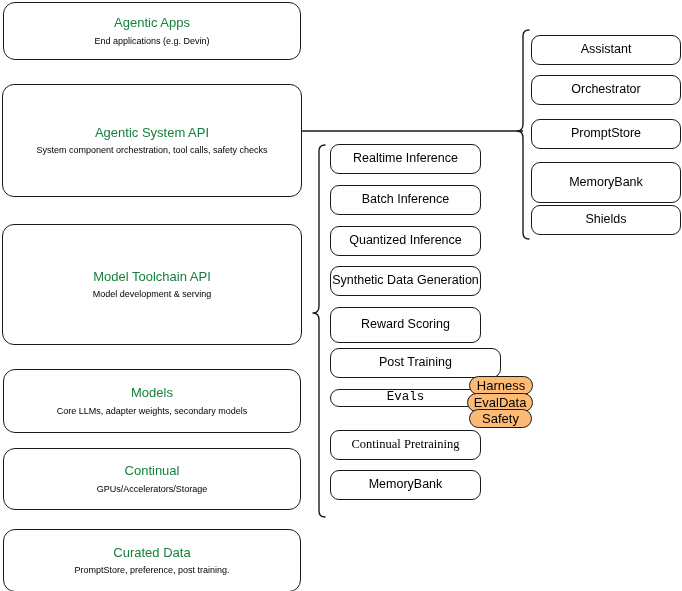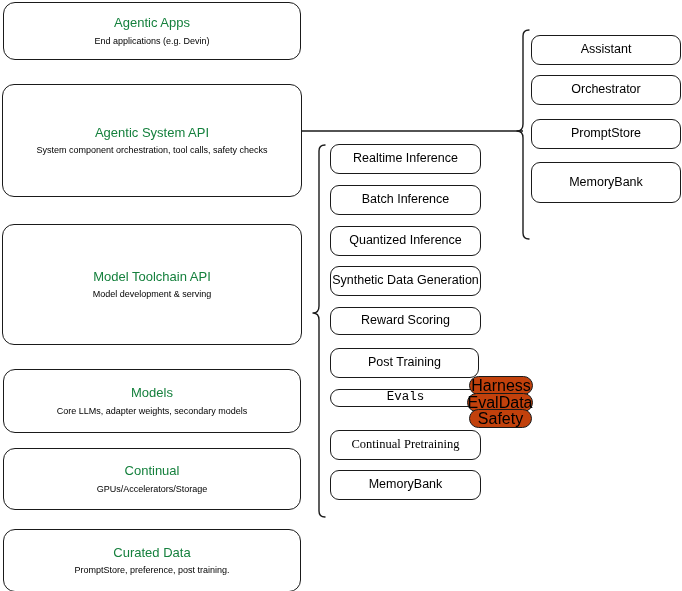--- a/index.html
+++ b/index.html
@@ -52,22 +52,23 @@
     font-size: 9px;
     color: #000;
     margin-top: 4px;
   }
   .chip {
     border-radius: 9px;
     font-size: 12.5px;
   }
   .pill {
     border-radius: 999px;
-    font-size: 16px;
-    background: #c2410c;
+    font-size: 13px;
+    background: #fdba74;
+    justify-content: flex-end;
   }
   .pill-harness { z-index: 7; }
   .pill-evaldata { z-index: 8; }
   .pill-safety { z-index: 9; }
   .chip-evals { z-index: 5; }
 </style>
 </head>
 <body style="background: rgb(255, 255, 255);">
 
 <div id="canvas">
@@ -113,24 +114,24 @@
   </div>
   <div class="node chip" style="left: 330px; top: 144px; width: 151px; height: 30px;">
     <span>Realtime Inference</span>
   </div>
   <div class="node chip" style="left: 330px; top: 226px; width: 151px; height: 30px;">
     <span>Quantized Inference</span>
   </div>
   <div class="node chip" style="left: 330px; top: 266px; width: 151px; height: 30px;">
     <span>Synthetic Data Generation</span>
   </div>
-  <div class="node chip" style="left: 330px; top: 307px; width: 151px; height: 28px;">
+  <div class="node chip" style="left: 330px; top: 307px; width: 151px; height: 36px;">
     <span>Reward Scoring</span>
   </div>
-  <div class="node chip" style="left: 330px; top: 348px; width: 149px; height: 30px;">
+  <div class="node chip" style="left: 330px; top: 348px; width: 171px; height: 30px;">
     <span>Post Training</span>
   </div>
   <div class="node chip chip-evals" style="left: 330px; top: 389px; width: 151px; height: 18px; font-family: Liberation Mono, monospace;">
     <span>Evals</span>
   </div>
   <div class="node chip" style="left: 330px; top: 430px; width: 151px; height: 30px; font-family: Liberation Serif, serif;">
     <span>Continual Pretraining</span>
   </div>
   <div class="node chip" style="left: 330px; top: 470px; width: 151px; height: 30px;">
     <span>MemoryBank</span>
@@ -151,14 +152,17 @@
   </div>
   <div class="node chip" style="left: 531px; top: 75px; width: 150px; height: 30px;">
     <span>Orchestrator</span>
   </div>
   <div class="node chip" style="left: 531px; top: 119px; width: 150px; height: 30px;">
     <span>PromptStore</span>
   </div>
   <div class="node chip" style="left: 531px; top: 162px; width: 150px; height: 41px;">
     <span>MemoryBank</span>
   </div>
+  <div class="node chip" style="left: 531px; top: 205px; width: 150px; height: 30px;">
+    <span>Shields</span>
+  </div>
 
 </div>
 
 </body></html>

